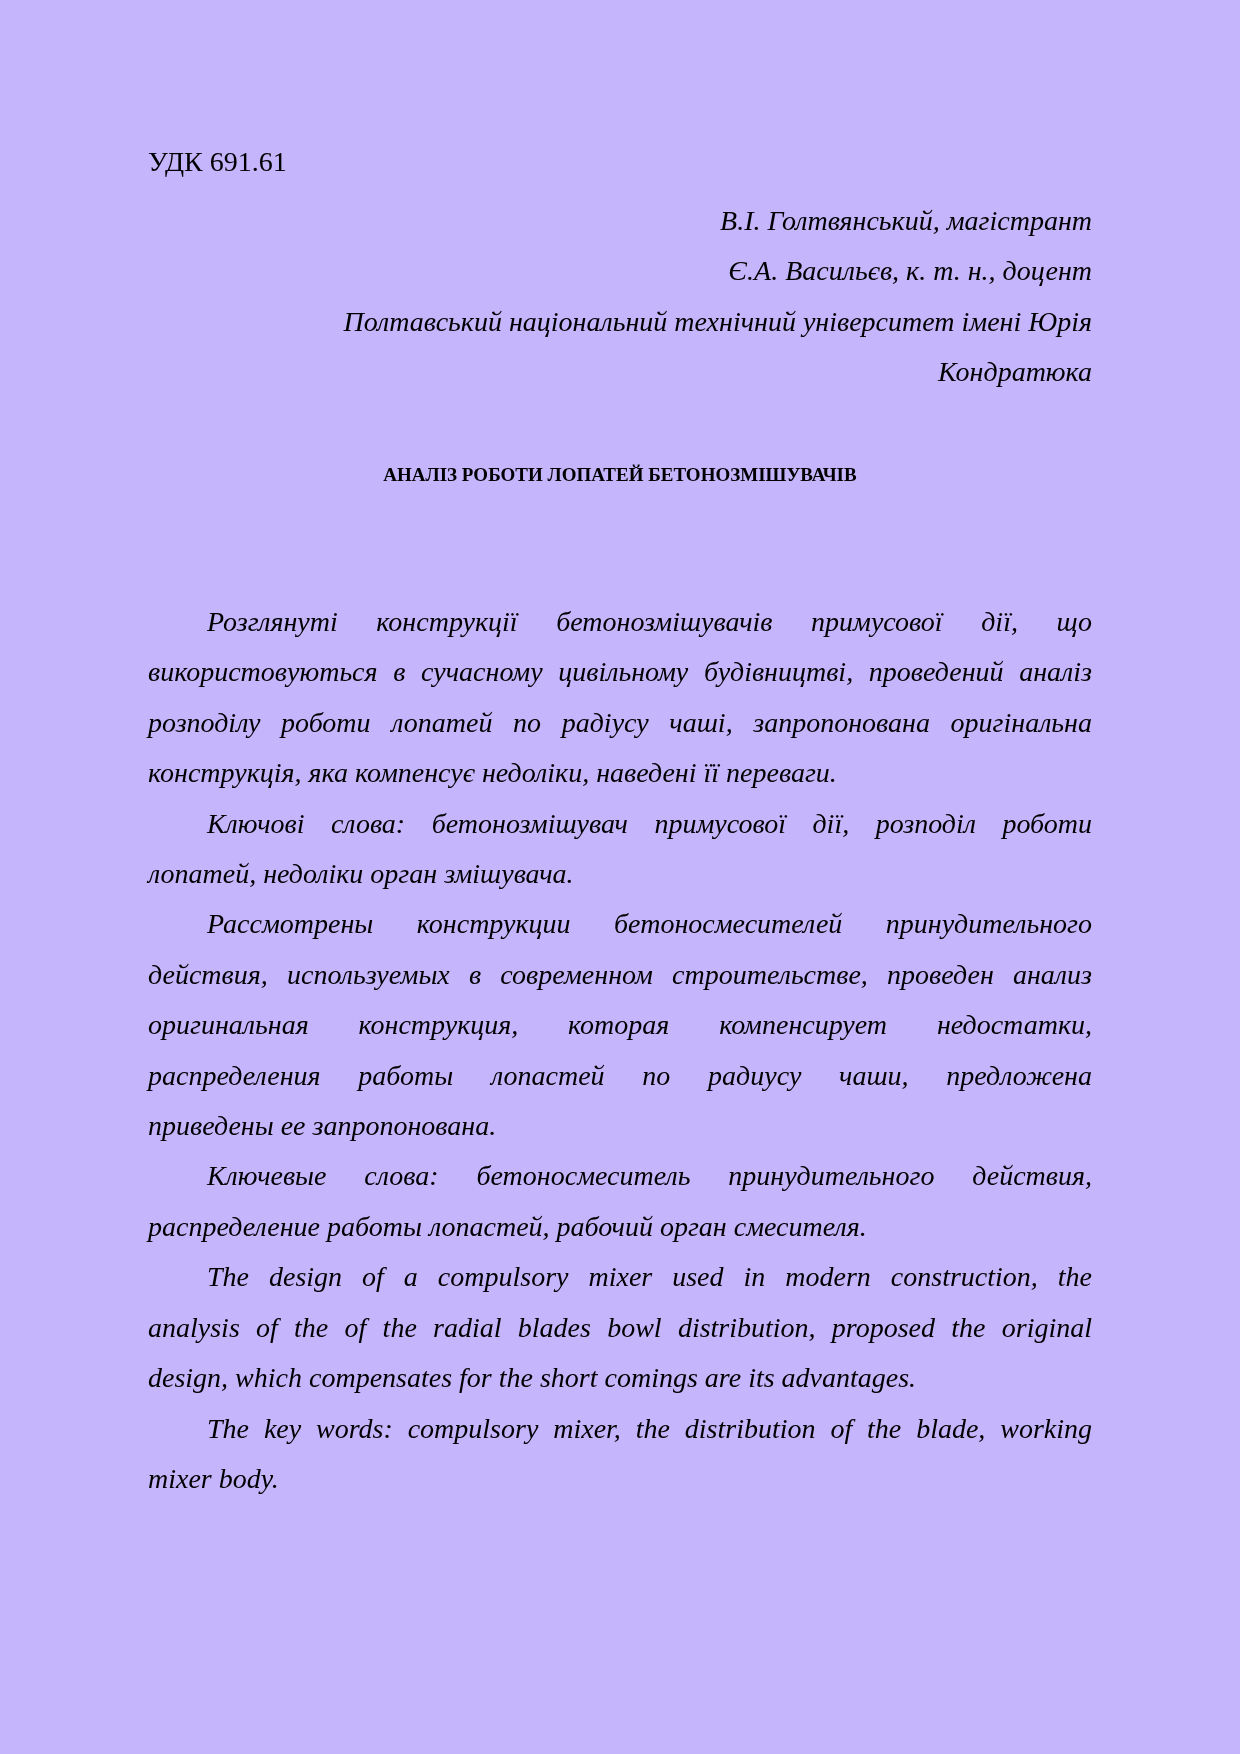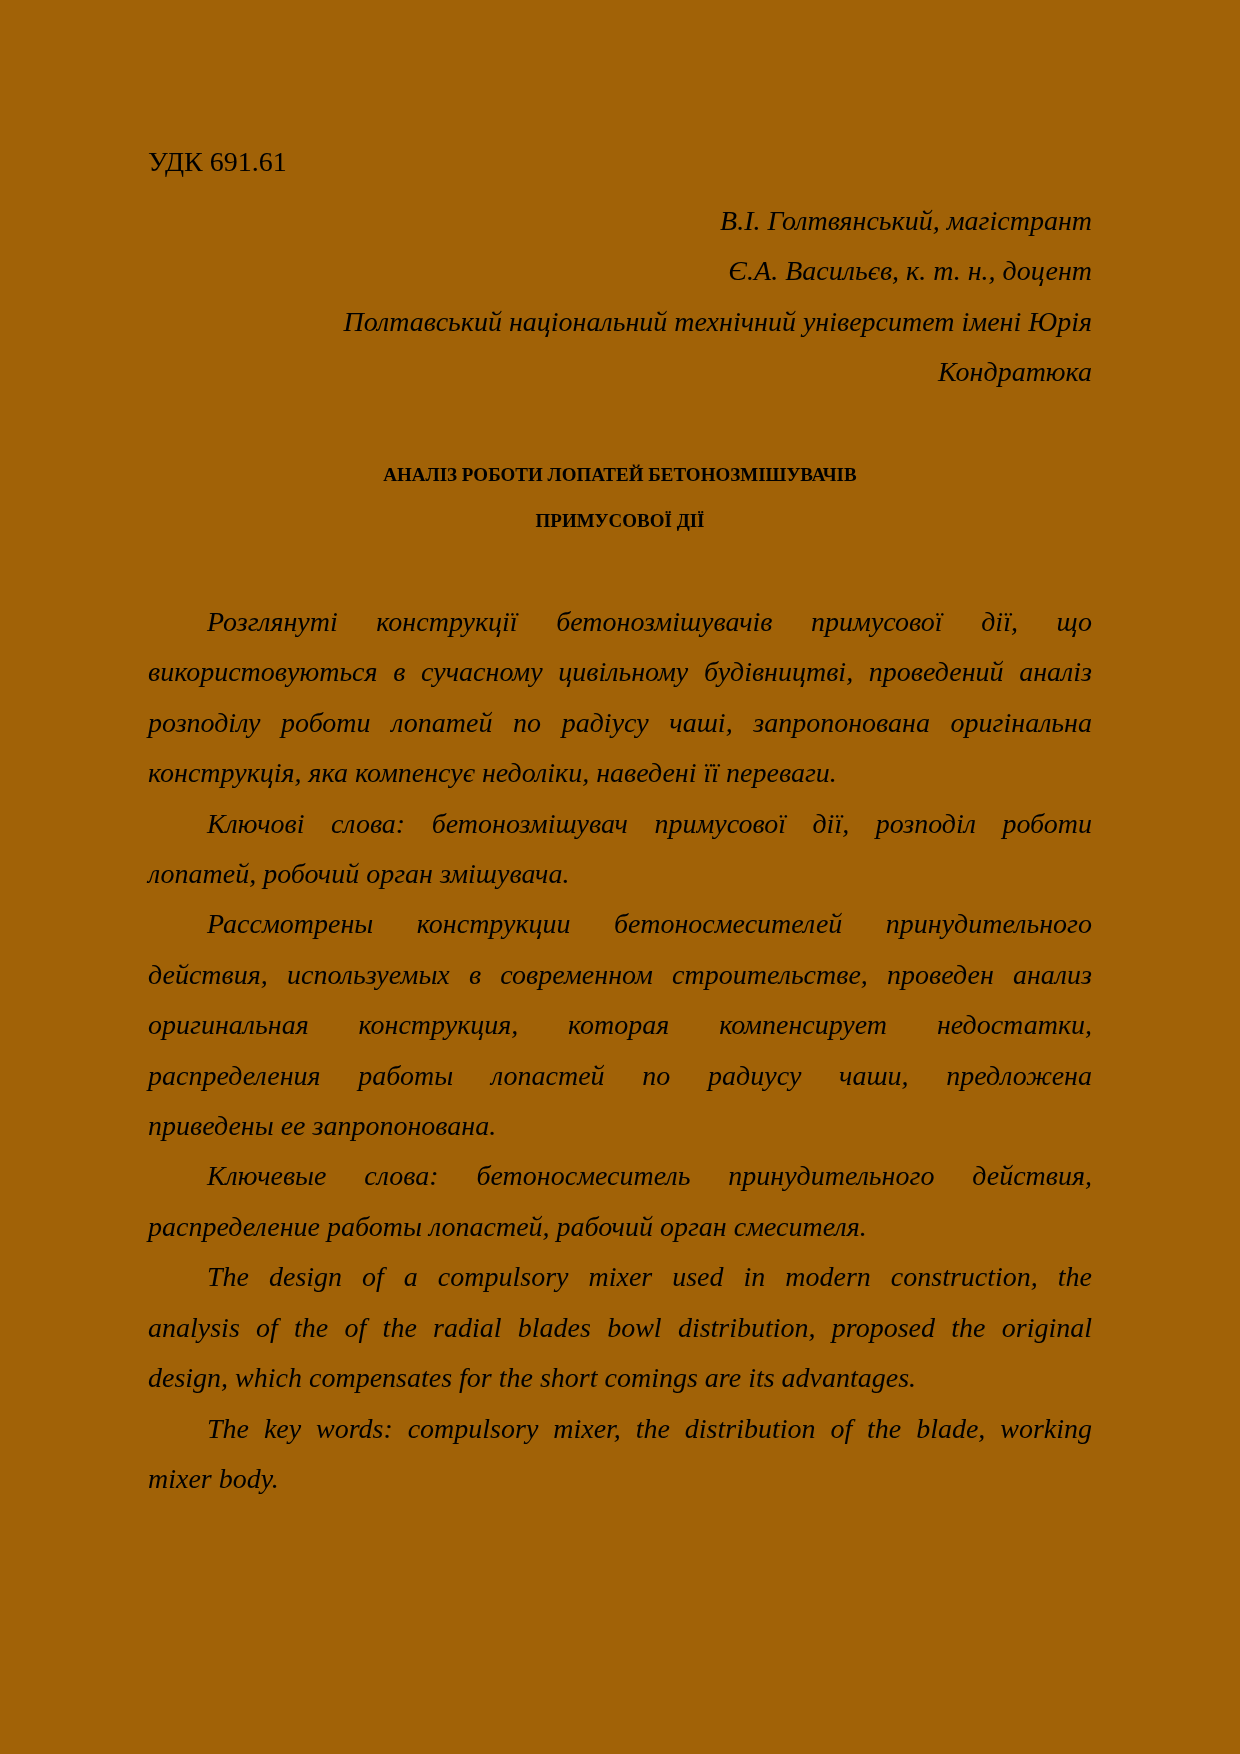--- a/index.html
+++ b/index.html
@@ -13,21 +13,21 @@
     position: relative;
     overflow: hidden;
     color: #000000;
     font-family: "Liberation Serif", "DejaVu Serif", serif;
   }
   .page {
     position: absolute;
     left: 0; top: 0;
     width: 1240px;
     height: 1754px;
-    background: #a16207;
+    background: #c4b5fd;
   }
   .udc {
     position: absolute;
     left: 148px;
     top: 146px;
     font-size: 28px;
     line-height: 32px;
     font-style: normal;
   }
   .authors {
@@ -79,35 +79,34 @@
 
   <div class="authors">
     <span class="line">В.І. Голтвянський, магістрант</span>
     <span class="line">Є.А. Васильєв, к. т. н., доцент</span>
     <span class="line">Полтавський національний технічний університет імені Юрія</span>
     <span class="line">Кондратюка</span>
   </div>
 
   <div class="title">
     <span class="line">АНАЛІЗ РОБОТИ ЛОПАТЕЙ БЕТОНОЗМІШУВАЧІВ</span>
-    <span class="line">ПРИМУСОВОЇ ДІЇ</span>
   </div>
 
   <div class="body">
 
     <div class="para">
       <span class="line first">Розглянуті конструкції бетонозмішувачів примусової дії, що</span>
       <span class="line">використовуються в сучасному цивільному будівництві, проведений аналіз</span>
       <span class="line">розподілу роботи лопатей по радіусу чаші, запропонована оригінальна</span>
       <span class="line last">конструкція, яка компенсує недоліки, наведені її переваги.</span>
     </div>
 
     <div class="para">
       <span class="line first">Ключові слова: бетонозмішувач примусової дії, розподіл роботи</span>
-      <span class="line last">лопатей, робочий орган змішувача.</span>
+      <span class="line last">лопатей, недоліки орган змішувача.</span>
     </div>
 
     <div class="para">
       <span class="line first">Рассмотрены конструкции бетоносмесителей принудительного</span>
       <span class="line">действия, используемых в современном строительстве, проведен анализ</span>
       <span class="line">оригинальная конструкция, которая компенсирует недостатки,</span>
       <span class="line">распределения работы лопастей по радиусу чаши, предложена</span>
       <span class="line last">приведены ее запропонована.</span>
     </div>
 

